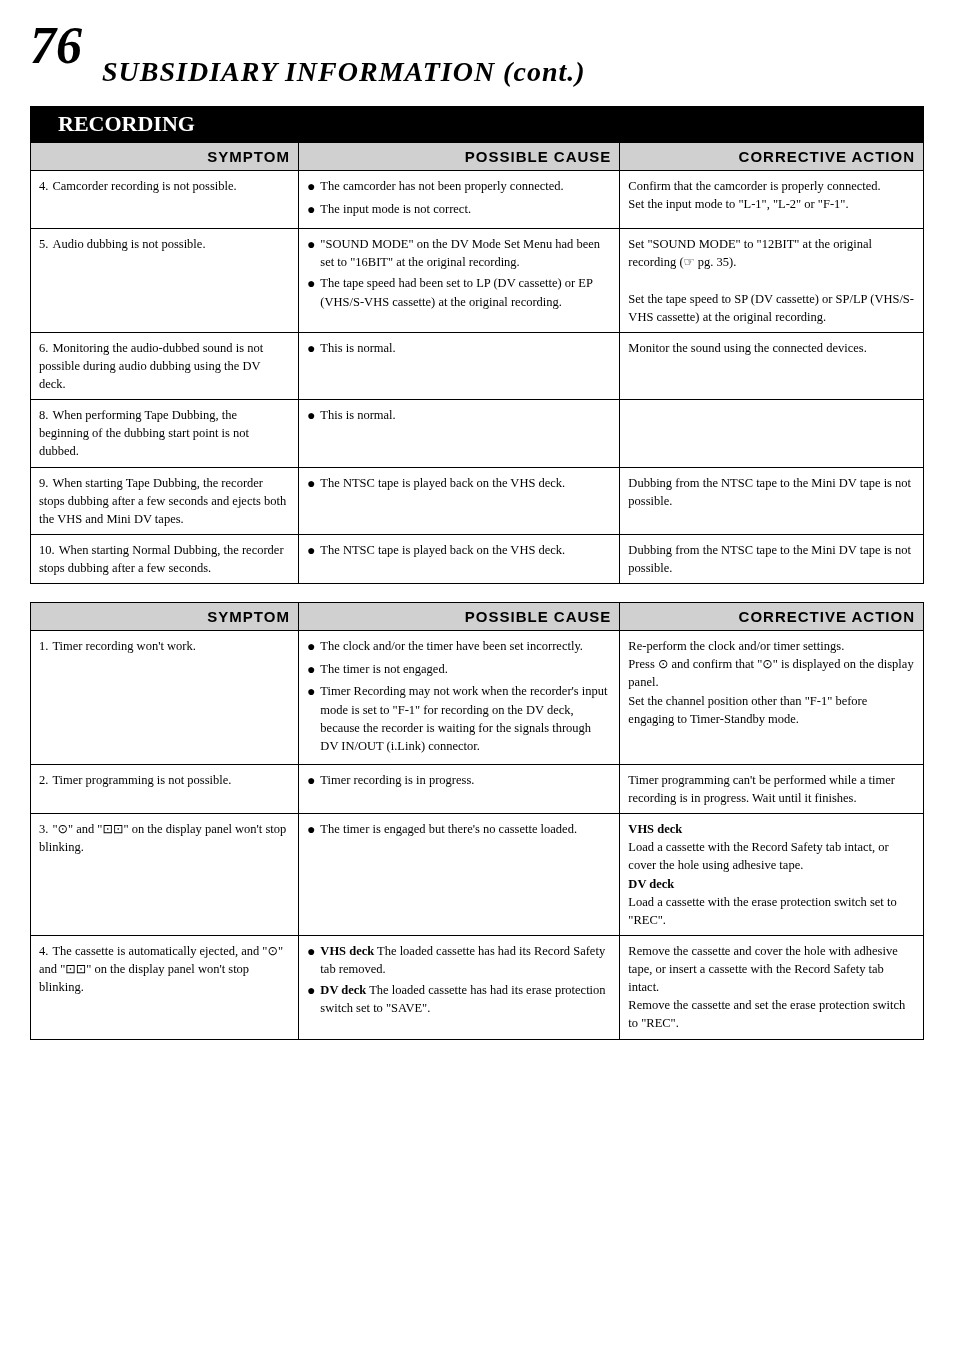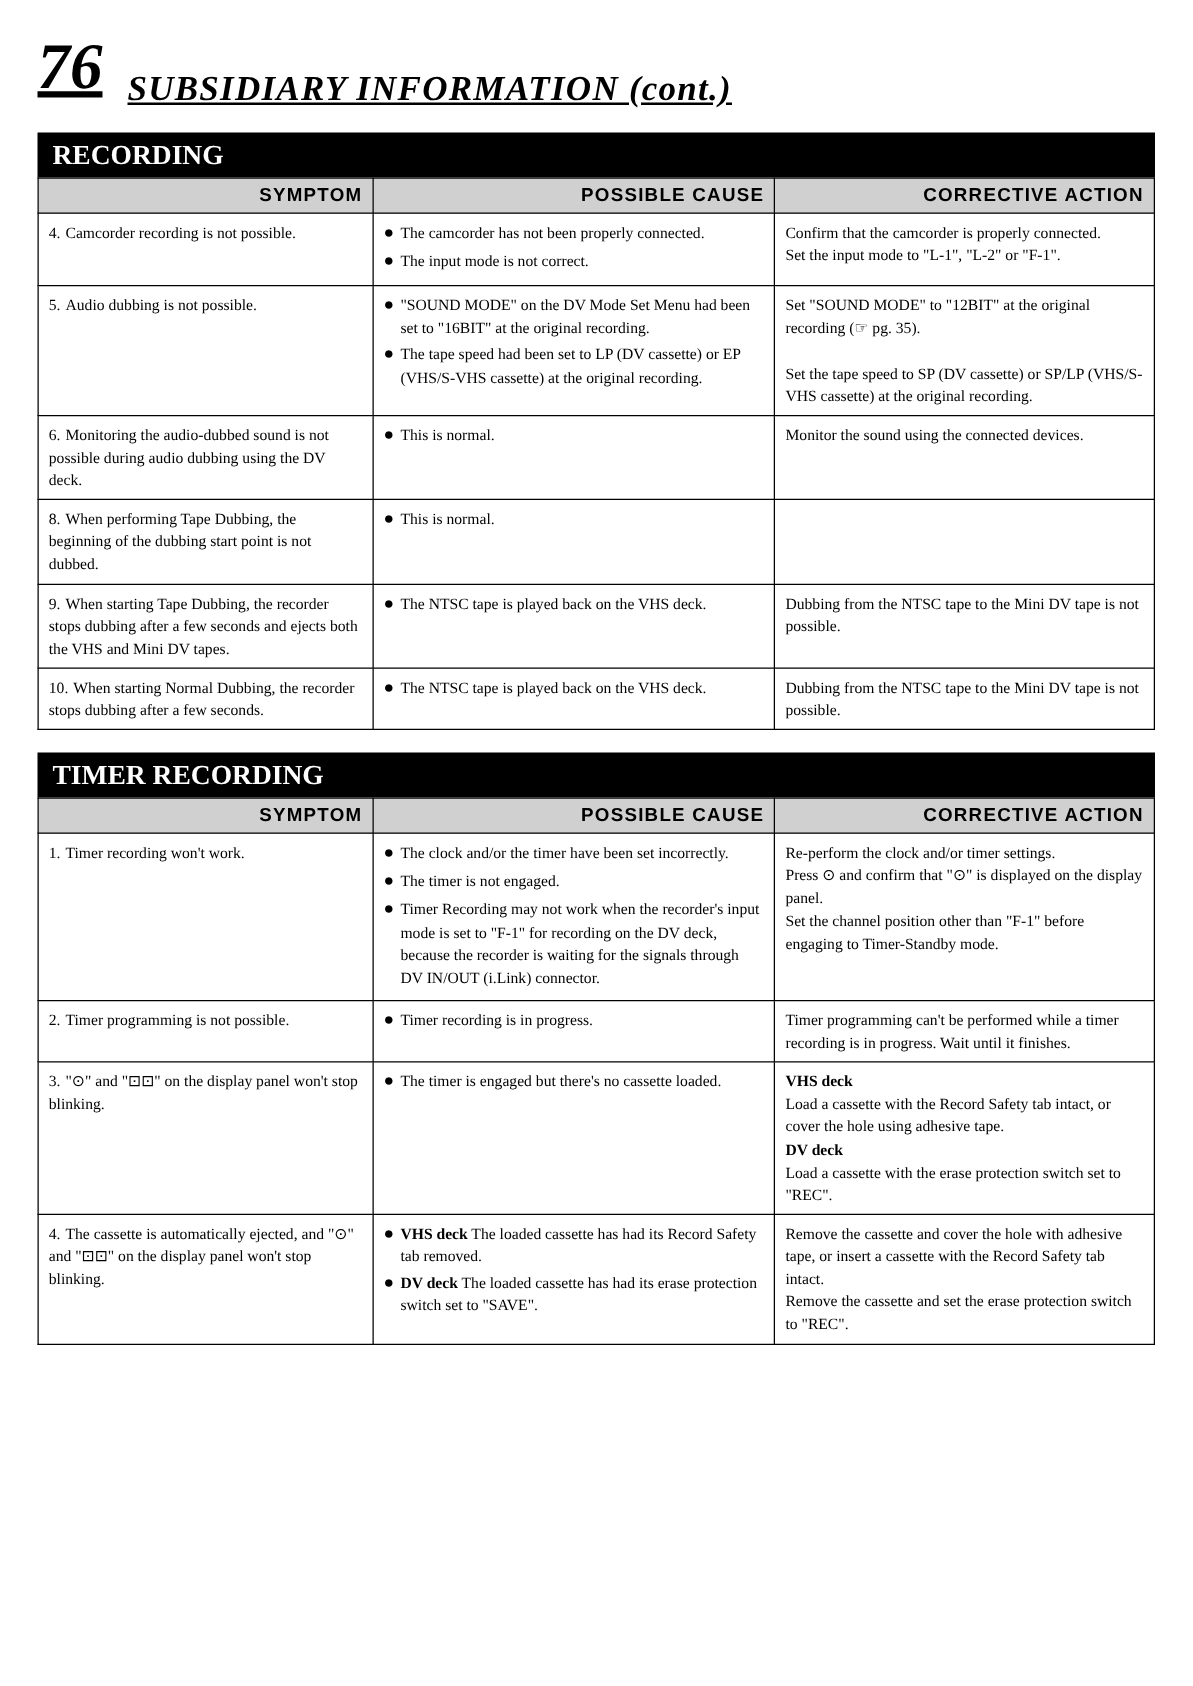--- a/index.html
+++ b/index.html
@@ -7,44 +7,43 @@
       background: #fff;
       font-family: 'Times New Roman', Times, serif;
       font-size: 13px;
       color: #000;
       width: 954px;
       min-height: 1349px;
       padding: 20px 30px;
     }
     .page-header {
       display: flex;
-      align-items: center;
+      align-items: flex-start;
       margin-bottom: 18px;
-      text-decoration: underline;
     }
     .page-number {
       font-size: 52px;
       font-weight: bold;
       font-style: italic;
       margin-right: 20px;
       line-height: 1;
     }
     .page-title {
       font-size: 28px;
       font-weight: bold;
       font-style: italic;
       letter-spacing: 1px;
       margin-top: 36px;
     }
     .section-title {
       background: #000;
       color: #fff;
       font-size: 22px;
       font-weight: bold;
-      padding: 5px 12px;
+      padding: 5px 28px;
       margin-bottom: 0;
       display: inline-block;
       width: 100%;
     }
     .trouble-table {
       width: 100%;
       border-collapse: collapse;
       border: 1.5px solid #000;
       margin-bottom: 18px;
     }
@@ -169,21 +168,20 @@
               <span>The NTSC tape is played back on the VHS deck.</span>
             </div>
           </td>
           <td>Dubbing from the NTSC tape to the Mini DV tape is not possible.</td>
         </tr>
       </tbody>
   </table>
 </div>
 
 <div>
-  <div class="section-title">TIMER RECORDING</div>
   <table class="trouble-table">
     <thead>
       <tr>
         <th class="col-symptom">SYMPTOM</th>
         <th class="col-cause">POSSIBLE CAUSE</th>
         <th class="col-action">CORRECTIVE ACTION</th>
       </tr>
     </thead>
     <tbody id="timer-tbody">
     <tr>

